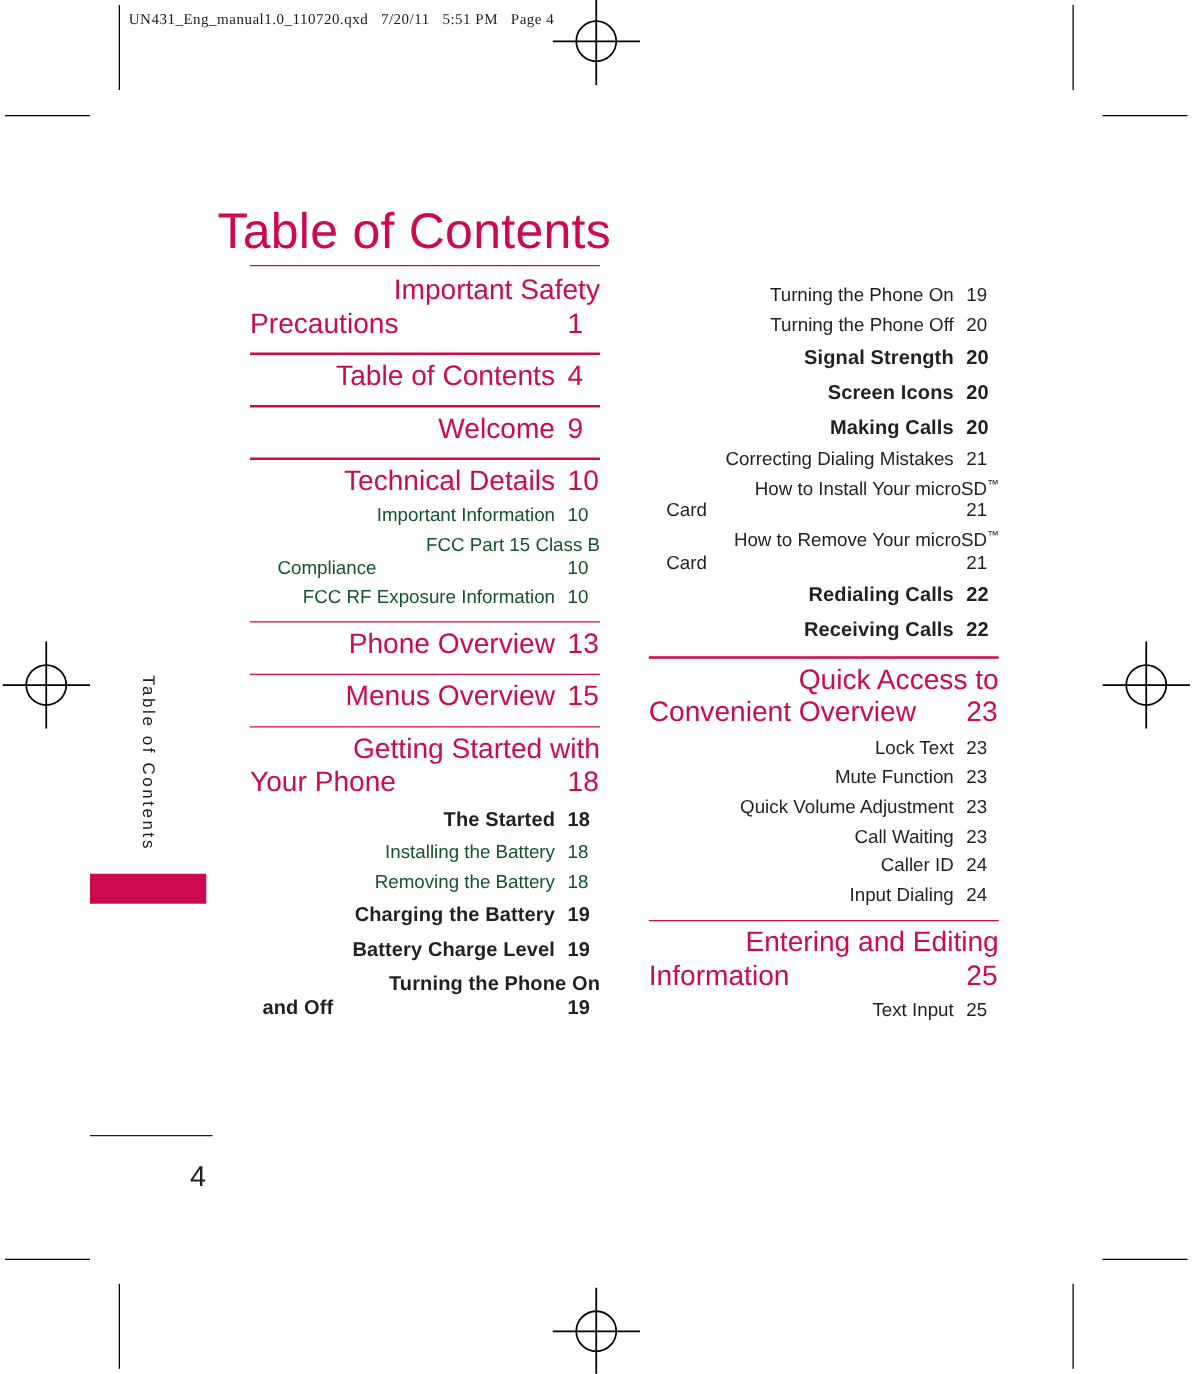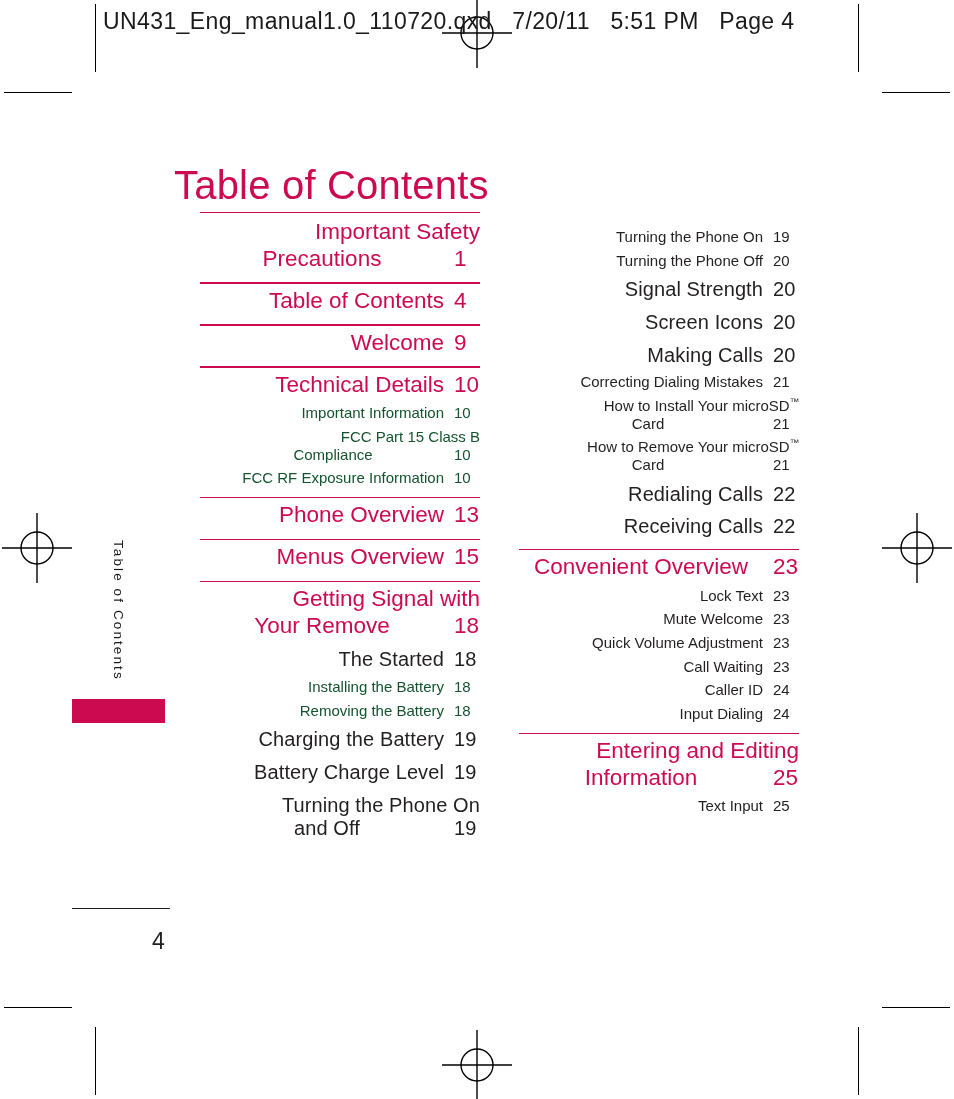--- a/index.html
+++ b/index.html
@@ -25,22 +25,22 @@
     position: absolute;
     width: 70px;
     height: 70px;
   }
 
   
   .slug {
     position: absolute;
     top: 8px;
     left: 103px;
-    font-family: Liberation Sans, sans-serif;
-    font-size: 23px;
+    font-family: Liberation Serif, serif;
+    font-size: 12px;
     letter-spacing: 0.4px;
     white-space: pre;
     color: #1a1a1a;
   }
 
   
   .side-tab-text {
     position: absolute;
     left: 126px;
     top: 540px;
@@ -102,22 +102,22 @@
     color: #cc0a50;
     font-size: 22.5px;
     font-weight: 400;
     margin: 4px 0 5px 0;
   }
   .lv1 .pg { font-size: 22.5px; }
 
   
   .lv2 {
     color: #231f20;
-    font-size: 20px;
-    font-weight: 400;
+    font-size: 16px;
+    font-weight: 700;
     margin: 9px 0 0 10px;
     letter-spacing: 0.1px;
   }
 
   
   .lv3 {
     color: #14532d;
     font-size: 15px;
     font-weight: 400;
     margin: 6px 0 0 22px;
@@ -127,21 +127,21 @@
   .lv3b {
     color: #231f20;
     font-size: 15px;
     font-weight: 400;
     margin: 6px 0 0 14px;
   }
 
   
   .entry.wrap { flex-wrap: wrap; }
   .entry.wrap .lbl { flex: 1 1 100%; padding-right: 0; }
-  .entry.wrap .l2  { flex: 1 1 auto; padding-right: 10px; text-align: center; }
+  .entry.wrap .l2  { flex: 1 1 auto; padding-right: 10px; }
 
   sup.tm {
     font-size: 0.62em;
     vertical-align: super;
     line-height: 0;
     letter-spacing: 0;
   }
 
   
   .foot-rule {
@@ -241,22 +241,22 @@
       <span class="lbl">Phone Overview</span>
       <span class="pg">13</span>
     </div>
     <div class="rule gap-md"></div>
     <div class="entry lv1">
       <span class="lbl">Menus Overview</span>
       <span class="pg">15</span>
     </div>
     <div class="rule gap-md"></div>
     <div class="entry lv1 wrap">
-      <span class="lbl">Getting Signal with</span>
-      <span class="l2">Your Remove</span>
+      <span class="lbl">Getting Started with</span>
+      <span class="l2">Your Phone</span>
       <span class="pg">18</span>
     </div>
     <div class="entry lv2">
       <span class="lbl">The Started</span>
       <span class="pg">18</span>
     </div>
     <div class="entry lv3">
       <span class="lbl">Installing the Battery</span>
       <span class="pg">18</span>
     </div>
@@ -316,29 +316,30 @@
     <div class="entry lv2">
       <span class="lbl">Redialing Calls</span>
       <span class="pg">22</span>
     </div>
     <div class="entry lv2">
       <span class="lbl">Receiving Calls</span>
       <span class="pg">22</span>
     </div>
     <div class="rule gap-md"></div>
     <div class="entry lv1 wrap">
+      <span class="lbl">Quick Access to</span>
       <span class="l2">Convenient Overview</span>
       <span class="pg">23</span>
     </div>
     <div class="entry lv3b">
       <span class="lbl">Lock Text</span>
       <span class="pg">23</span>
     </div>
     <div class="entry lv3b">
-      <span class="lbl">Mute Welcome</span>
+      <span class="lbl">Mute Function</span>
       <span class="pg">23</span>
     </div>
     <div class="entry lv3b">
       <span class="lbl">Quick Volume Adjustment</span>
       <span class="pg">23</span>
     </div>
     <div class="entry lv3b">
       <span class="lbl">Call Waiting</span>
       <span class="pg">23</span>
     </div>

